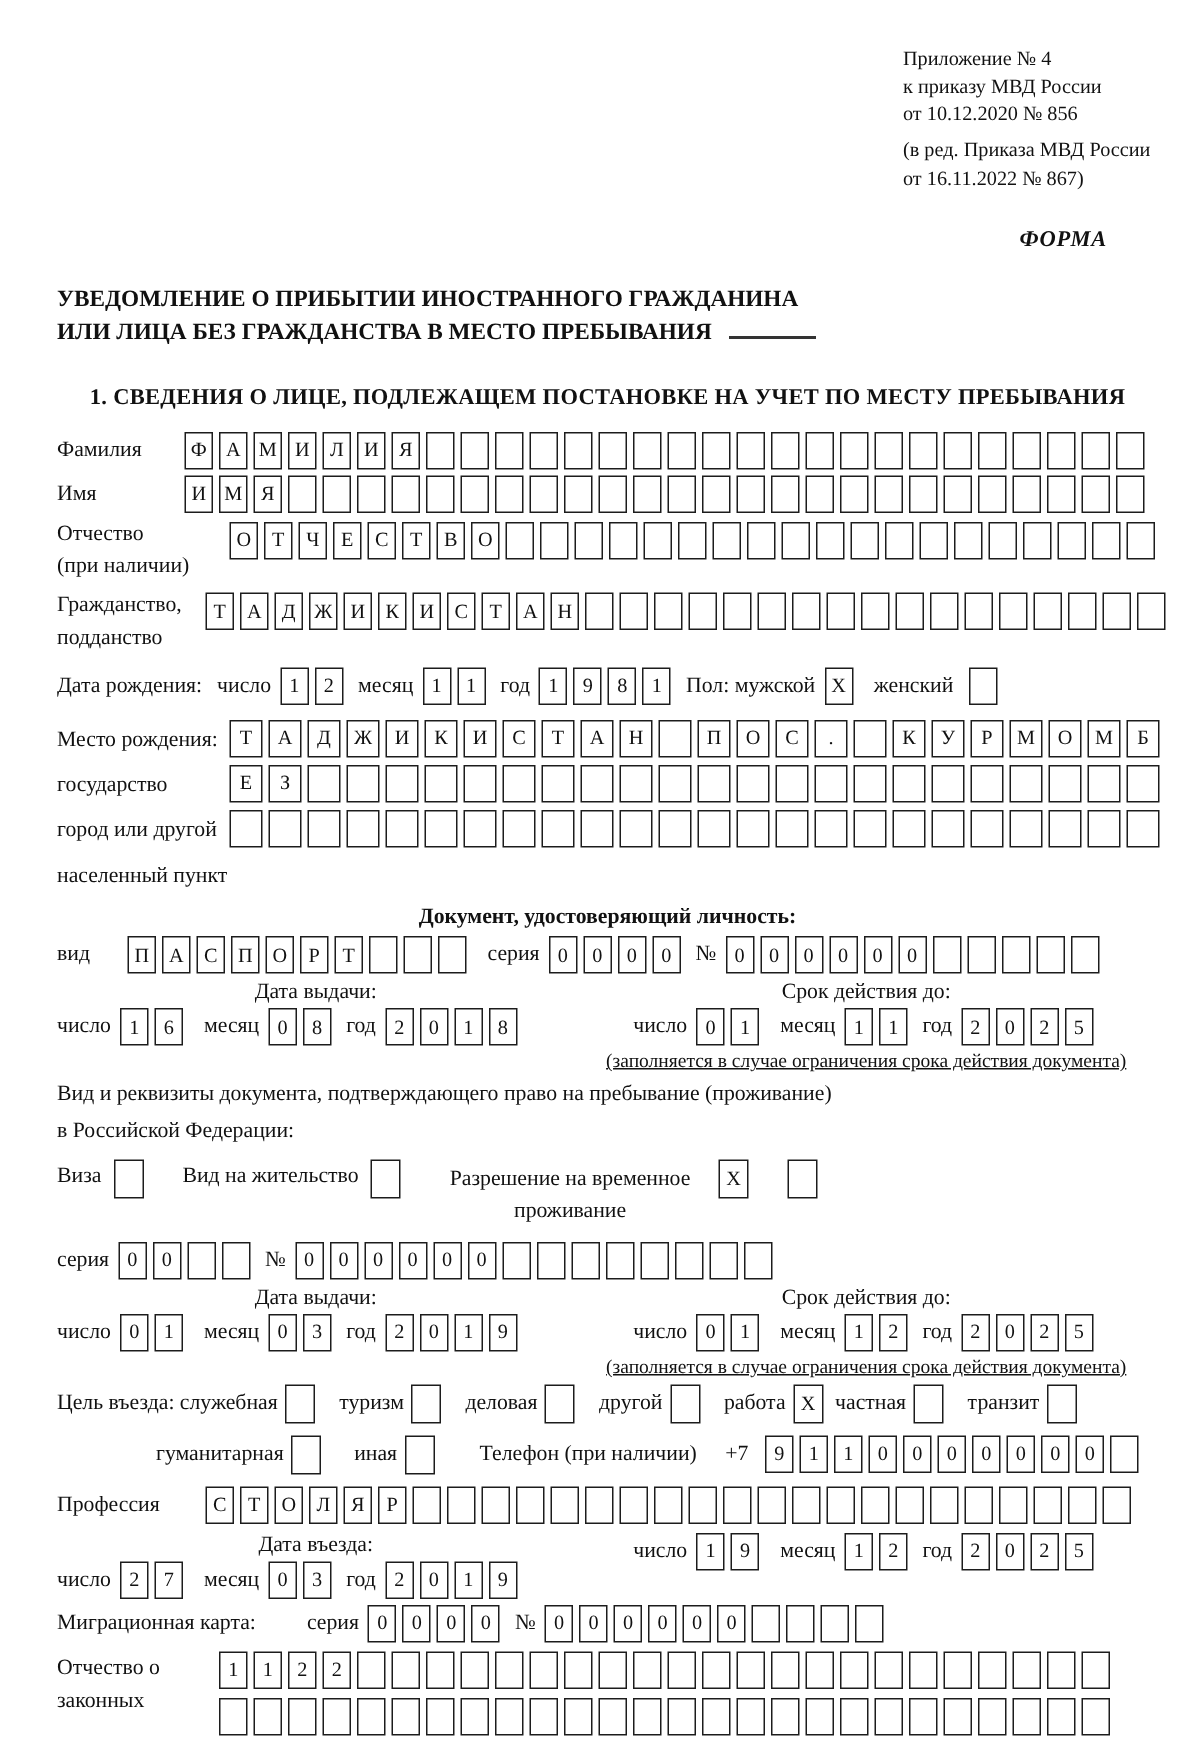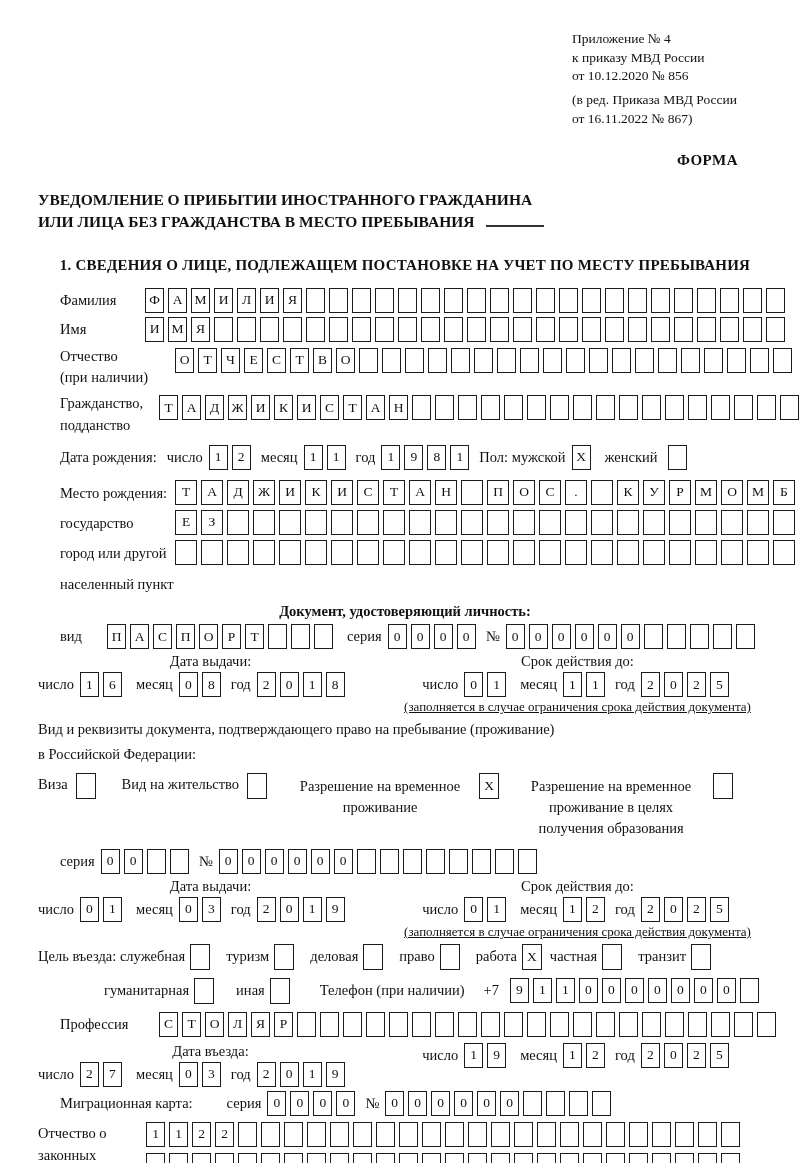--- a/index.html
+++ b/index.html
@@ -1,31 +1,31 @@
 <!DOCTYPE html>
 <html><head>
 <meta charset="utf-8">
 <style>
   html,body{margin:0;padding:0;background:#fff;}
   body{width:800px;height:1163px;overflow:hidden;color:#111;
        font-family:"Liberation Serif","DejaVu Serif",serif;}
   .page{padding:30px 28px 0 38px;box-sizing:border-box;width:800px;height:1163px;}
 
   
-  .hdr{width:170px;margin-left:auto;margin-right:30px;font-size:13.5px;line-height:1.38;}
+  .hdr{width:170px;margin-left:auto;font-size:13.5px;line-height:1.38;}
   .hdr .sub{margin-top:5px;}
-  .forma{text-align:right;margin-right:34px;margin-top:24px;font-weight:bold;font-size:15px;letter-spacing:.5px;}
+  .forma{text-align:right;margin-right:34px;margin-top:24px;font-weight:bold;font-size:15px;letter-spacing:.5px;font-style:italic;}
 
   
   .title{font-weight:bold;font-size:15.5px;line-height:1.4;margin-top:20px;}
   .title-blank{display:inline-block;width:58px;border-bottom:2.5px solid #333;height:13px;margin-left:12px;}
   .sec{font-weight:bold;font-size:15px;margin-top:24px;margin-bottom:14px;text-align:center;letter-spacing:.2px;}
 
   
-  .row{display:flex;align-items:flex-start;margin-bottom:4px;margin-left:22px;}
+  .row{display:flex;align-items:flex-start;margin-bottom:4px;}
   .lbl{font-size:14.5px;padding-top:4px;white-space:nowrap;}
   .lbl2{font-size:14.5px;line-height:1.5;}
   .cells{display:flex;flex-wrap:nowrap;}
   .cell{box-sizing:border-box;flex:0 0 auto;width:19px;height:25px;border:1.8px solid #1c1c1c;
         margin-right:4px;display:flex;align-items:center;justify-content:center;
         font-size:13.5px;background:#fff;}
   .cell.wide{width:22px;}
   .cell.cb{width:20px;height:26px;}
   .w85{width:85px;flex:0 0 85px;}
   .w99{width:99px;flex:0 0 99px;}
@@ -450,21 +450,20 @@
           <span class="cell cb"></span>
         </div>
     </div>
     <div class="opt" style="margin-left:18px">
       <span class="olbl wrap">Разрешение на временное проживание</span>
       <div class="cells">
           <span class="cell cb">X</span>
         </div>
     </div>
     <div class="opt" style="margin-left:14px">
-      <span class="olbl wrap" style="width:188px">Разрешение на временное проживание в целях получения образования</span>
       <div class="cells">
           <span class="cell cb"></span>
         </div>
     </div>
   </div>
 
   <div class="row">
     <span class="lbl">серия</span>
     <div class="cells gap6">
         <span class="cell">0</span>
@@ -545,21 +544,21 @@
         <span class="cell cb"></span>
       </div>
     <span class="lbl">туризм</span>
     <div class="cells">
         <span class="cell cb"></span>
       </div>
     <span class="lbl">деловая</span>
     <div class="cells">
         <span class="cell cb"></span>
       </div>
-    <span class="lbl">право</span>
+    <span class="lbl">другой</span>
     <div class="cells">
         <span class="cell cb"></span>
       </div>
     <span class="lbl">работа</span>
     <div class="cells" style="margin-right:4px">
         <span class="cell cb">X</span>
       </div>
     <span class="lbl">частная</span>
     <div class="cells">
         <span class="cell cb"></span>

